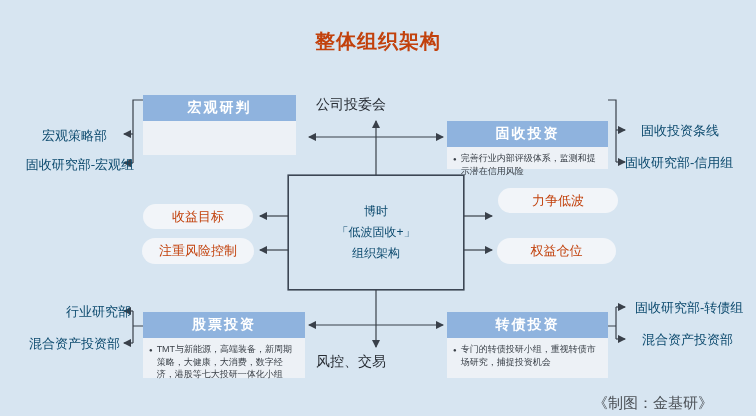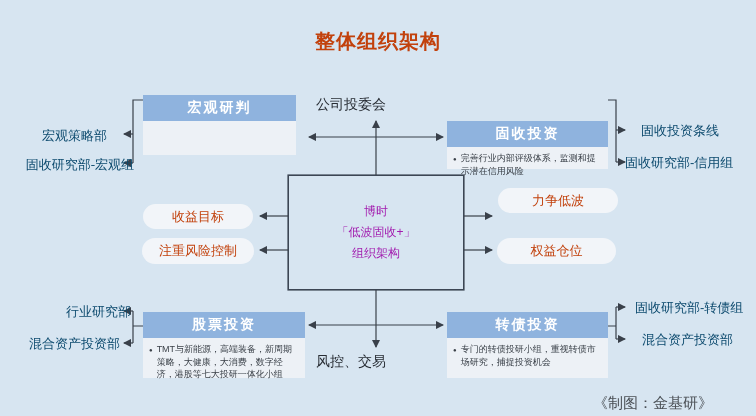--- a/index.html
+++ b/index.html
@@ -31,21 +31,21 @@
   .box-body{
     display:flex;align-items:flex-start;gap:4px;
     padding:5px 7px 4px 6px;
     font-size:9px;line-height:12.5px;color:#3a4048;
   }
   .bullet{font-size:6px;line-height:12px;flex:0 0 auto;margin-top:1px;}
   .center-rect{
     position:absolute;left:288px;top:175px;width:176px;height:115px;
     border:1px solid #3c4654;box-sizing:border-box;
     display:flex;flex-direction:column;align-items:center;justify-content:center;
-    font-size:12px;line-height:21px;color:#a21caf;
+    font-size:12px;line-height:21px;color:#0c4a6e;
   }
   .pill{
     position:absolute;background:#f2f5f9;border-radius:13px;
     display:flex;align-items:center;justify-content:center;
     font-size:13px;color:#c2410c;white-space:nowrap;
   }
   .side-label{position:absolute;font-size:13px;color:#0c4a6e;white-space:nowrap;}
   .side-label.right-align{text-align:right;}
   .credit{
     position:absolute;top:394px;left:556px;width:194px;

